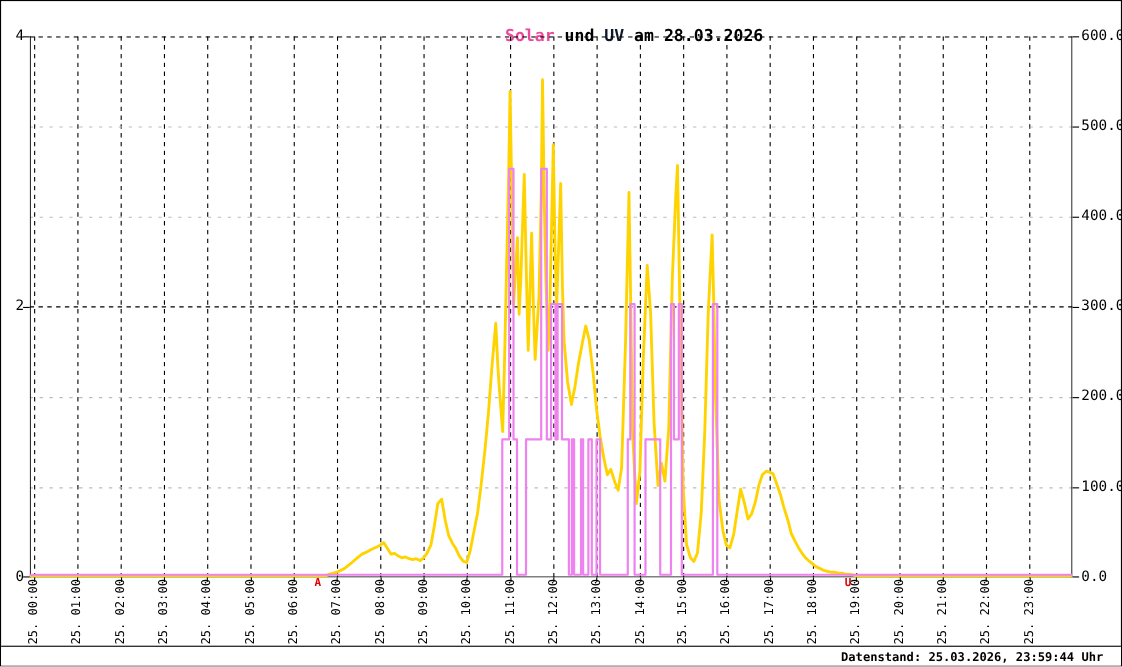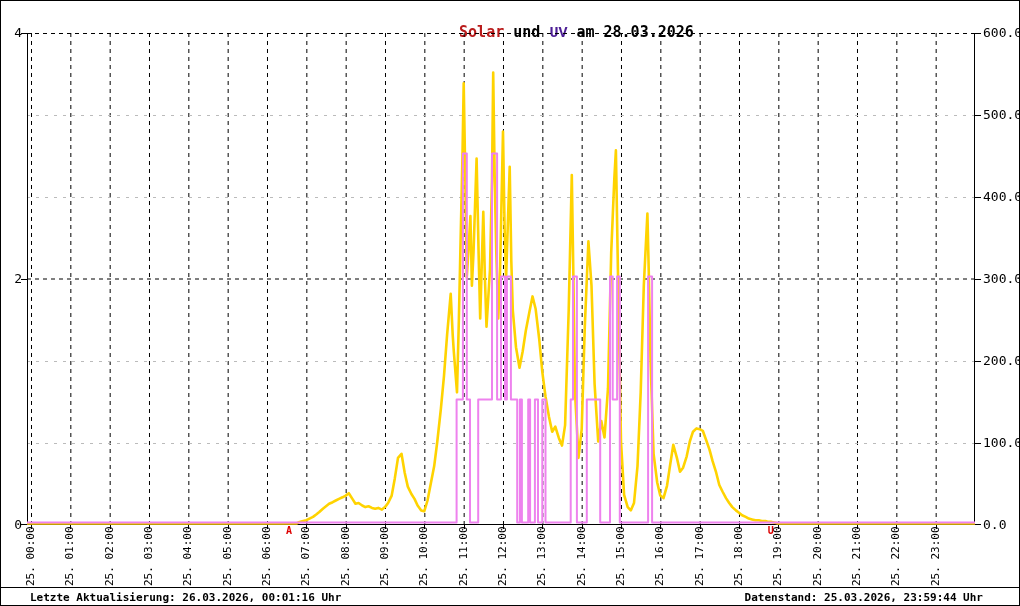--- a/index.html
+++ b/index.html
@@ -18,29 +18,29 @@
              font-size:13px; line-height:14px; color:#000; }
   .yrlabel { position:absolute; left:983px; font-size:13px; line-height:14px; color:#000; }
   .xlabel  { position:absolute; font-size:11px; line-height:12px; white-space:nowrap;
              color:#000; transform:rotate(-90deg); transform-origin:0 0; }
   .tick    { position:absolute; background:#000; }
   .marker  { position:absolute; font-size:10px; line-height:10px; font-weight:bold; }
   .footer  { position:absolute; left:1px; right:1px; bottom:1px; height:17px;
              border-top:1px solid #000; background:#fff;
              font-size:11px; font-weight:bold; color:#000; }
   .footer .fl { position:absolute; left:29px; top:3px; white-space:pre; }
-  .footer .fr { position:absolute; right:36px; top:3px; white-space:pre; }
+  .footer .fr { position:absolute; right:16px; top:3px; white-space:pre; }
 </style>
 </head>
 <body>
 
 <div class="frame"></div>
 
 <div class="title">
-  <span style="color: #b91c1c;">Solar</span><span> und </span><span style="color: #4c1d95; font-family: Liberation Mono, monospace;">UV</span><span> am 28.03.2026</span>
+  <span style="color: #ec4899;">Solar</span><span> und </span><span style="color: #0f172a;">UV</span><span> am 28.03.2026</span>
 </div>
 
 <div class="plot">
   <svg id="chart-svg" width="948" height="492" viewBox="0 0 948 492">
       <line x1="4.5" y1="0" x2="4.5" y2="492" stroke="#000000" stroke-width="1" stroke-dasharray="4 4"></line>
       <line x1="43.8333" y1="0" x2="43.8333" y2="492" stroke="#000000" stroke-width="1" stroke-dasharray="4 4"></line>
       <line x1="83.1666" y1="0" x2="83.1666" y2="492" stroke="#000000" stroke-width="1" stroke-dasharray="4 4"></line>
       <line x1="122.4999" y1="0" x2="122.4999" y2="492" stroke="#000000" stroke-width="1" stroke-dasharray="4 4"></line>
       <line x1="161.8332" y1="0" x2="161.8332" y2="492" stroke="#000000" stroke-width="1" stroke-dasharray="4 4"></line>
       <line x1="201.1665" y1="0" x2="201.1665" y2="492" stroke="#000000" stroke-width="1" stroke-dasharray="4 4"></line>
@@ -143,15 +143,14 @@
     <div class="xlabel" style="left: 850.999px; top: 586px;">25. 21:00</div>
     <div class="tick" style="left: 896.333px; top: 525px; width: 1px; height: 4px;"></div>
     <div class="xlabel" style="left: 890.333px; top: 586px;">25. 22:00</div>
     <div class="tick" style="left: 935.666px; top: 525px; width: 1px; height: 4px;"></div>
     <div class="xlabel" style="left: 929.666px; top: 586px;">25. 23:00</div>
     <div class="marker" style="left: 286.026px; top: 526px; color: rgb(221, 0, 0);">A</div>
     <div class="marker" style="left: 767.859px; top: 526px; color: rgb(221, 0, 0);">U</div>
   </div>
 
 <div class="footer">
-  <span class="fl">Letzte Aktualisierung: 26.03.2026, 00:01:16 Uhr</span>
   <span class="fr">Datenstand: 25.03.2026, 23:59:44 Uhr</span>
 </div>
 
 </body></html>

